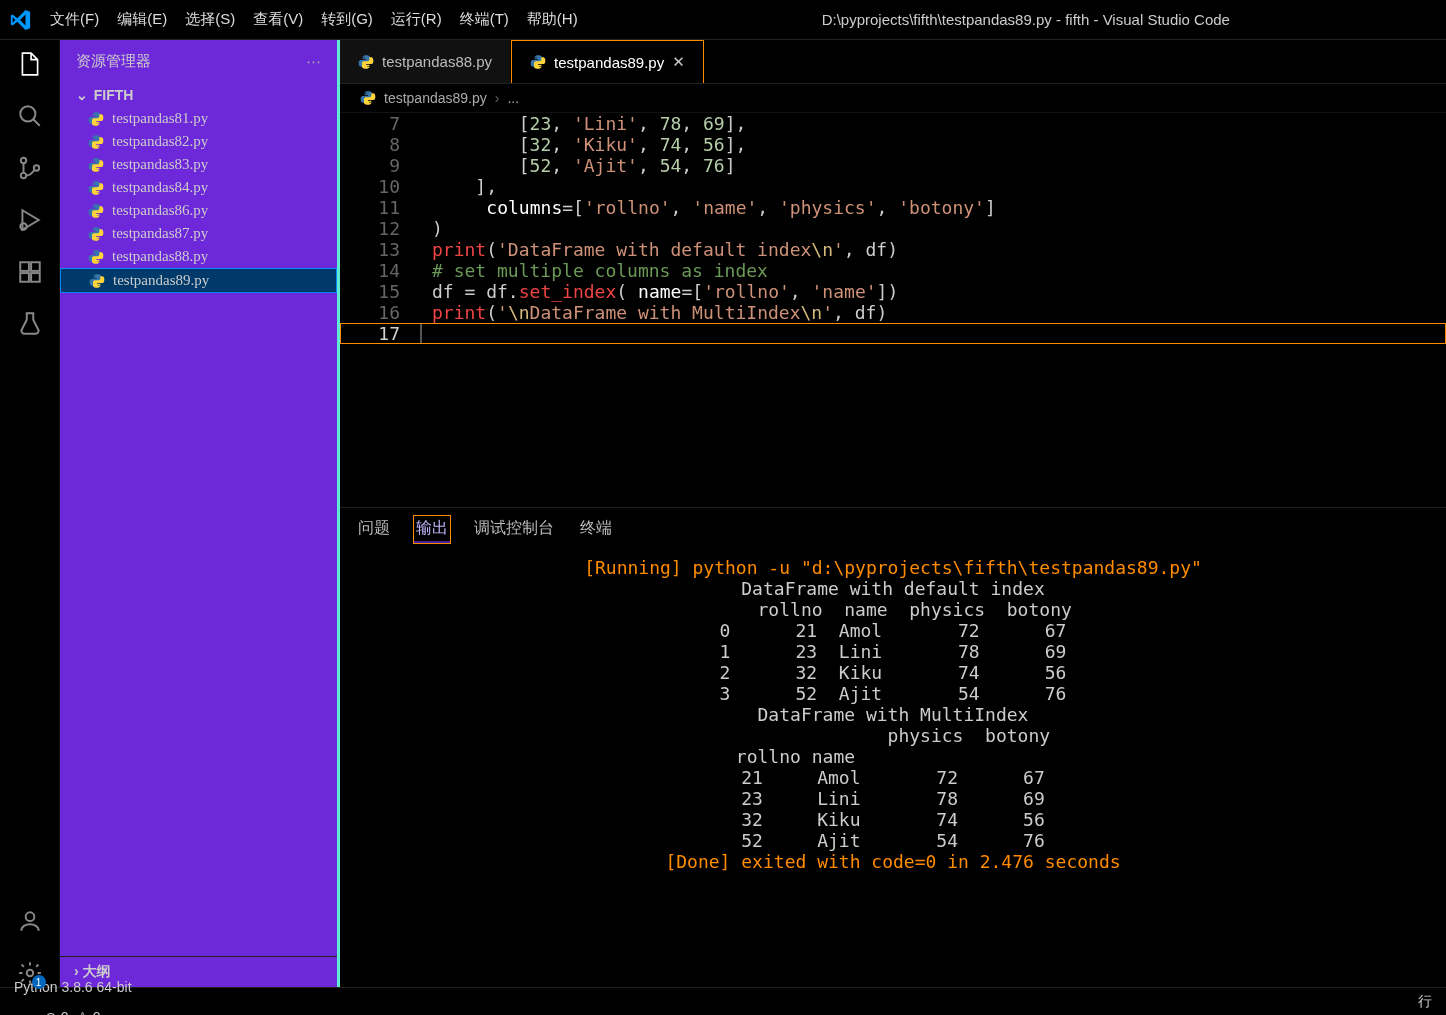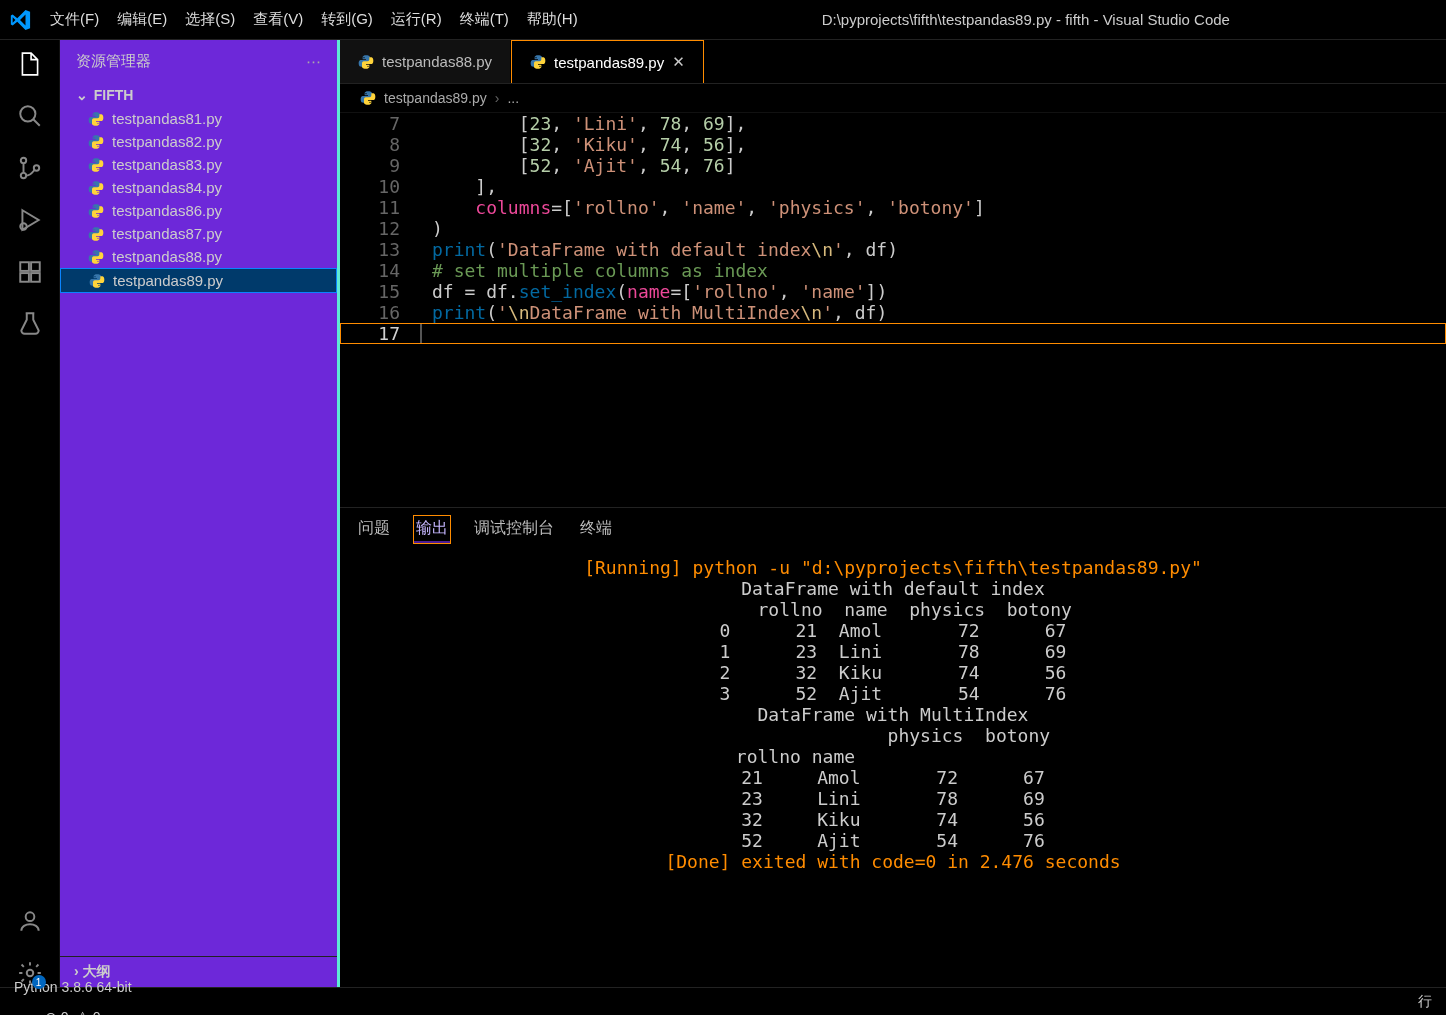--- a/index.html
+++ b/index.html
@@ -59,21 +59,21 @@
   display:flex; justify-content:space-between; align-items:center;
   padding:12px 16px; color:#ccc; font-size:15px;
 }
 .sidebar .section-label {
   padding:4px 16px; font-weight:bold; color:#ccc; font-size:14px;
   display:flex; align-items:center; gap:6px;
 }
 .sidebar .files-pane { flex:1; overflow-y:auto; }
 .tree-file {
   padding:3px 16px 3px 28px; font-size:15px; color:#ccc; cursor:pointer;
-  display:flex; align-items:center; gap:8px;
+  display:flex; align-items:center; gap:8px;font-family:Liberation Serif, serif;
 }
 .tree-file.active { background:#003a6b; border:1px solid #0a84ff; }
 .tree-file .py-icon { color:#3776ab; }
 .sidebar .outline { border-top:1px solid #222; padding:6px 14px; font-weight:bold; }
 .editor-region {
   flex:1; display:flex; flex-direction:column; min-width:0;
 }
 .tabs {
   display:flex; height:44px; background:#000; border-bottom:1px solid #222;
 }
@@ -96,22 +96,22 @@
   flex:1; overflow:auto; background:#000; font-family:"Consolas",monospace; font-size:18px;
 }
 .code-line { display:flex; }
 .gutter { width:80px; text-align:right; padding-right:20px; color:#666; user-select:none;}
 .gutter.cur { color:#d0d0d0; }
 .code-line.current { outline:1px solid #ff8c00; outline-offset:-1px;}
 .code-line.current .code-text { border-left:2px solid #555;}
 .code-text { flex:1; white-space:pre; padding-left:12px; }
 .c-num {color:#b5cea8;}
 .c-str {color:#ce9178;}
-.c-fn {color:#0369a1;margin-top:28px;}
-.c-var {color:#ec4899;}
+.c-fn {color:#ef4444;margin-top:28px;}
+.c-var {color:#ffffff;margin-left:11px;}
 .c-cmt {color:#6a9955;}
 .c-esc{color:#d7ba7d;}
 .panel {
   height:480px; border-top:1px solid #222; display:flex; flex-direction:column;
   background:#000;
   text-align:center;
 }
 .panel-tabs { display:flex; gap:22px; padding:8px 16px; font-size:16px; color:#bbb;}
 .panel-tabs .panel-tab { cursor:pointer; padding:2px 2px;}
 .panel-tabs .panel-tab.active { color:#c4b5fd; border-bottom:2px solid #4c1d95; outline:1px solid #ff8c00;}

